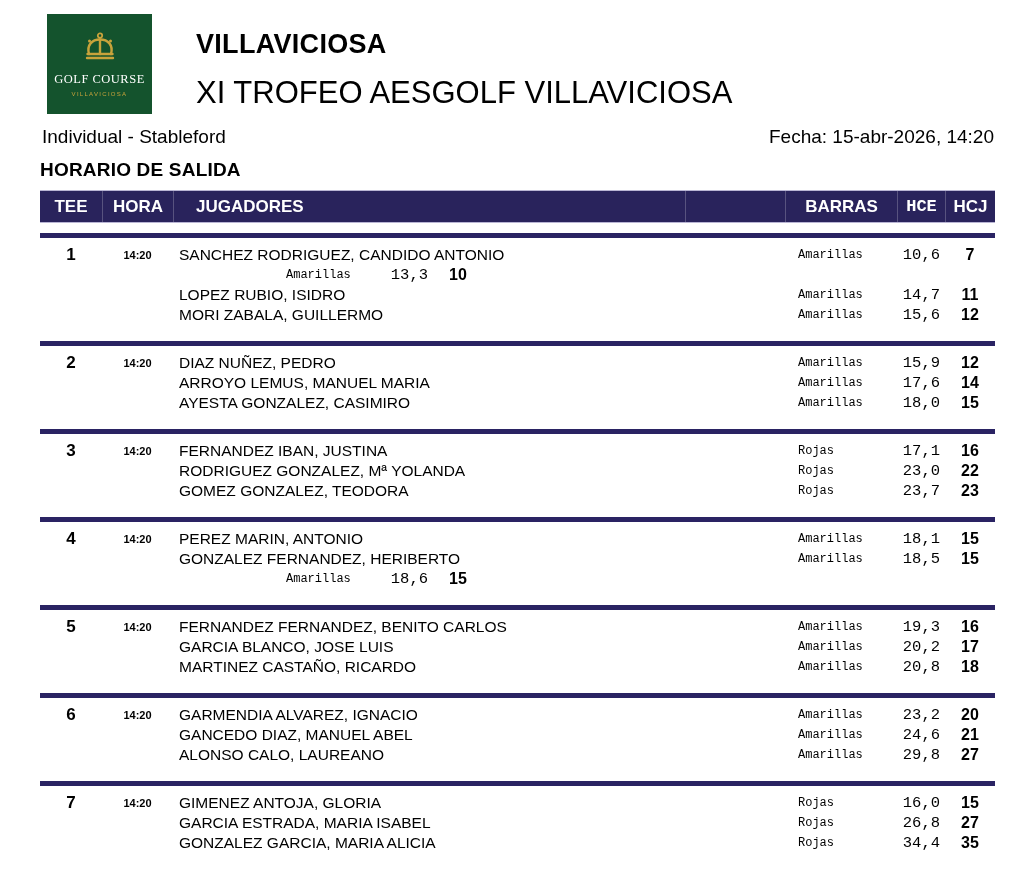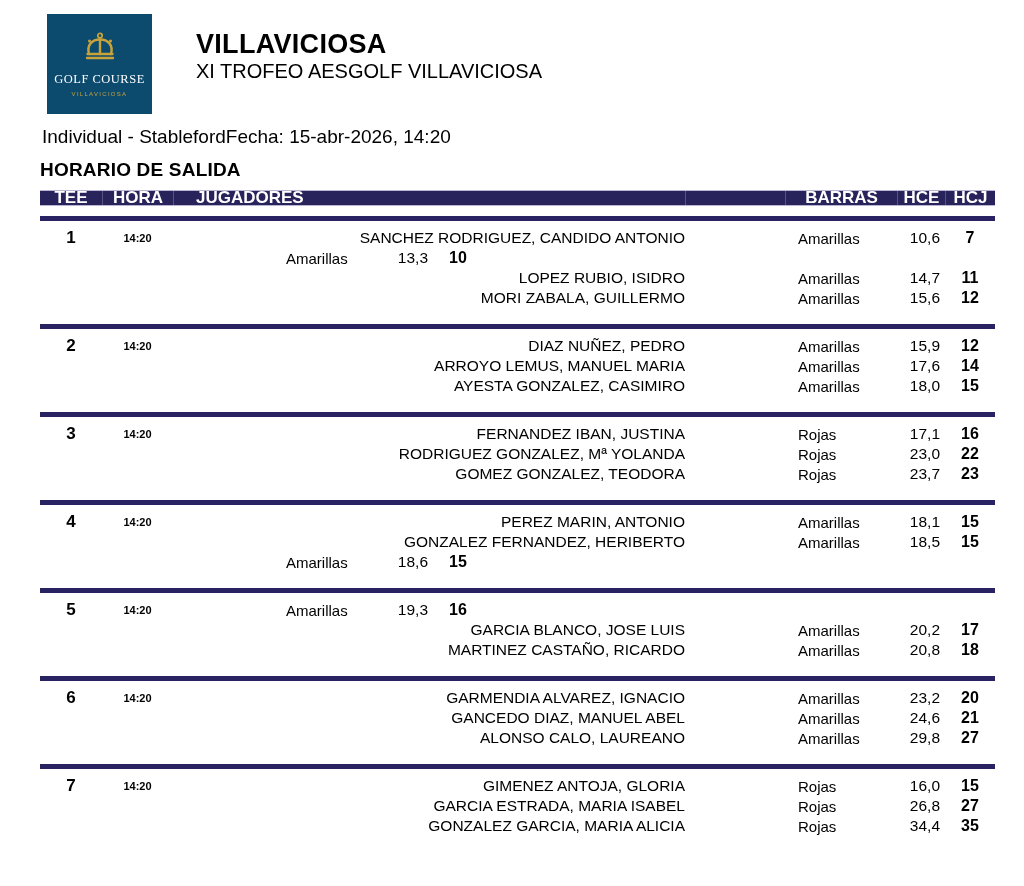--- a/index.html
+++ b/index.html
@@ -11,21 +11,21 @@
     font-family: "Liberation Sans", sans-serif;
     color: #000000;
     overflow: hidden;
   }
 
   
   .logo {
     position: absolute;
     left: 47px; top: 14px;
     width: 105px; height: 100px;
-    background: #0c4a6e;
+    background: #14532d;
     display: flex; flex-direction: column;
     align-items: center; justify-content: center;
   }
   .logo-crown { margin-bottom: 6px; }
   .logo-name {
     font-family: "Liberation Serif", serif;
     color: #ffffff;
     font-size: 12.5px;
     letter-spacing: 0.5px;
     white-space: nowrap;
@@ -36,76 +36,76 @@
     letter-spacing: 1.3px;
     margin-top: 4px;
     white-space: nowrap;
   }
   .titles { position: absolute; left: 196px; top: 30px; }
   .club-title {
     font-size: 27px; font-weight: bold; line-height: 1.1;
     letter-spacing: 0.3px;
   }
   .tournament-title {
-    font-size: 20px; font-weight: normal; line-height: 1.1;
-    margin-top: 0;
+    font-size: 31px; font-weight: normal; line-height: 1.1;
+    margin-top: 16px;
   }
 
   
   .meta {
     position: absolute;
-    left: 42px; right: 45px; top: 126px;
-    display: flex; justify-content: flex-start;
+    left: 42px; right: 30px; top: 126px;
+    display: flex; justify-content: space-between;
     font-size: 19px;
   }
 
   .section-title {
     position: absolute;
     left: 40px; top: 159px;
     font-size: 19px; font-weight: bold;
     letter-spacing: 0.2px;
   }
 
   
   .table { position: absolute; left: 40px; top: 190px; width: 955px; }
 
   .thead {
     display: flex;
-    height: 16px;
+    height: 33px;
     background: #29235c;
     color: #ffffff;
     font-size: 17px; font-weight: bold;
     align-items: center;
     border-top: 1px solid #b9b5d4;
     border-bottom: 1px solid #b9b5d4;
     box-sizing: border-box;
   }
   .thead > div { height: 100%; display: flex; align-items: center; box-sizing: border-box; }
   .thead > div + div { border-left: 1px solid rgba(255,255,255,0.22); }
 
   .c-tee    { width: 62px;  justify-content: center; }
   .c-hora   { width: 71px;  justify-content: center; }
   .c-name   { width: 512px; justify-content: flex-start; padding-left: 22px; }
   .c-spacer { width: 100px; }
   .c-barras { width: 112px; justify-content: center; }
-  .c-hce    { width: 48px;  justify-content: center; }
+  .c-hce    { width: 48px;  justify-content: center; font-family: Liberation Mono, monospace; }
   .c-hcj    { width: 50px;  justify-content: center; }
 
   .tbody { margin-top: 10px; }
   .group {
     border-top: 5px solid #2a2363;
     padding: 7px 0 16px 0;
   }
   .row { display: flex; height: 20px; align-items: center; }
   .row > div { box-sizing: border-box; }
   .row .c-tee    { width: 62px;  text-align: center; font-size: 17px; font-weight: bold; }
   .row .c-hora   { width: 71px;  text-align: center; font-size: 11px; font-weight: bold; }
-  .row .c-name   { width: 512px; text-align: right; padding-left: 6px; font-size: 15.5px; white-space: nowrap; }
+  .row .c-name   { width: 512px; text-align: left; padding-left: 6px; font-size: 15.5px; white-space: nowrap; }
   .row .c-spacer { width: 100px; }
-  .row .c-barras { width: 112px; text-align: left; padding-left: 13px; font-size: 15px; }
+  .row .c-barras { width: 112px; text-align: left; padding-left: 13px; font-size: 12px; font-family: Liberation Mono, monospace; }
   .row .c-hce    { width: 48px;  text-align: right; padding-right: 5px; font-size: 15.5px; }
   .row .c-hcj    { width: 50px;  text-align: center; font-size: 16px; font-weight: bold; }
 </style>
 </head>
 <body>
 
 <div class="page">
 
   <div class="logo">
     <span class="logo-crown">
@@ -268,20 +268,21 @@
             <div class="c-spacer"></div>
             <div class="c-barras">Amarillas</div>
             <div class="c-hce">18,6</div>
             <div class="c-hcj">15</div>
           </div>
         </div>
         <div class="group">
           <div class="row">
             <div class="c-tee">5</div>
             <div class="c-hora">14:20</div>
+            <div class="c-name">FERNANDEZ FERNANDEZ, BENITO CARLOS</div>
             <div class="c-spacer"></div>
             <div class="c-barras">Amarillas</div>
             <div class="c-hce">19,3</div>
             <div class="c-hcj">16</div>
           </div>
           <div class="row">
             <div class="c-tee"></div>
             <div class="c-hora"></div>
             <div class="c-name">GARCIA BLANCO, JOSE LUIS</div>
             <div class="c-spacer"></div>

